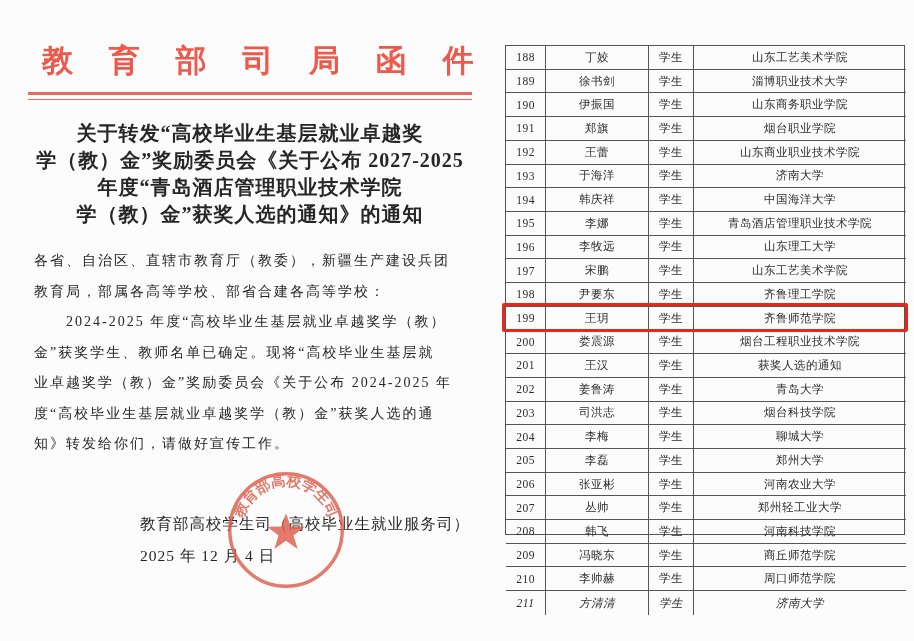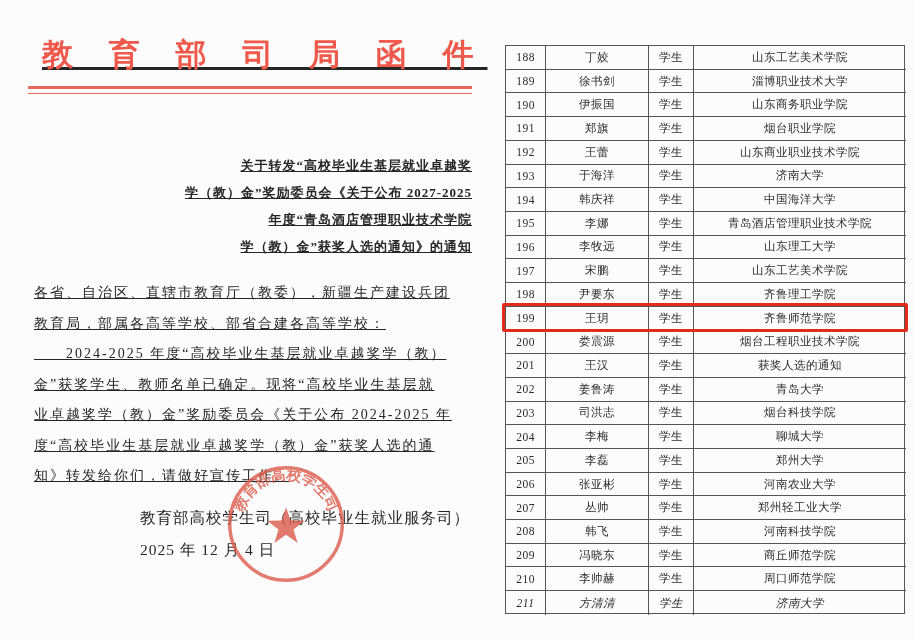--- a/index.html
+++ b/index.html
@@ -15,42 +15,42 @@
   body{
     position:relative;
     width:914px;height:641px;
     background:#fcfcfc;
     font-family:"Liberation Serif","DejaVu Serif",serif;
     color:var(--ink);
     overflow:hidden;
   }
 
   
-  .doc{position:absolute;left:28px;top:20px;width:444px;height:610px;text-decoration:underline;}
+  .doc{position:absolute;left:28px;top:26px;width:444px;height:610px;}
   .agency{
     margin-top:14px;
     text-align:center;
     font-size:31px;
     font-weight:bold;
     color:var(--accent);
     letter-spacing:14px;
     text-indent:14px;
     white-space:nowrap;
   }
   .rule{
     margin-top:10px;
     height:8px;
     border-top:3px solid var(--divider);
     border-bottom:1px solid var(--divider);
   }
   .doc-title{
-    margin-top:58px;
-    text-align:right;
+    margin-top:20px;
+    text-align:center;
     font-weight:bold;
-    font-size:13px;
+    font-size:20px;
     line-height:27px;
     letter-spacing:1px;
   }
   .doc-body{
     margin-top:18px;
     padding:0 6px;
     font-size:14px;
     line-height:30.5px;
     letter-spacing:2px;
   }
@@ -66,21 +66,21 @@
     left:184px;top:430px;
     width:148px;height:148px;
     opacity:.82;
     pointer-events:none;
   }
 
   
   .table-wrap{
     position:absolute;
     left:505px;top:45px;
-    width:400px;height:569px;
+    width:400px;height:490px;
   }
   .tbl{
     width:100%;height:100%;
     display:grid;
     grid-template-columns:40px 103px 45px 212px;
     grid-auto-rows:23.708px;
     border:1px solid var(--grid);
   }
   .cell{
     display:flex;align-items:center;justify-content:center;

